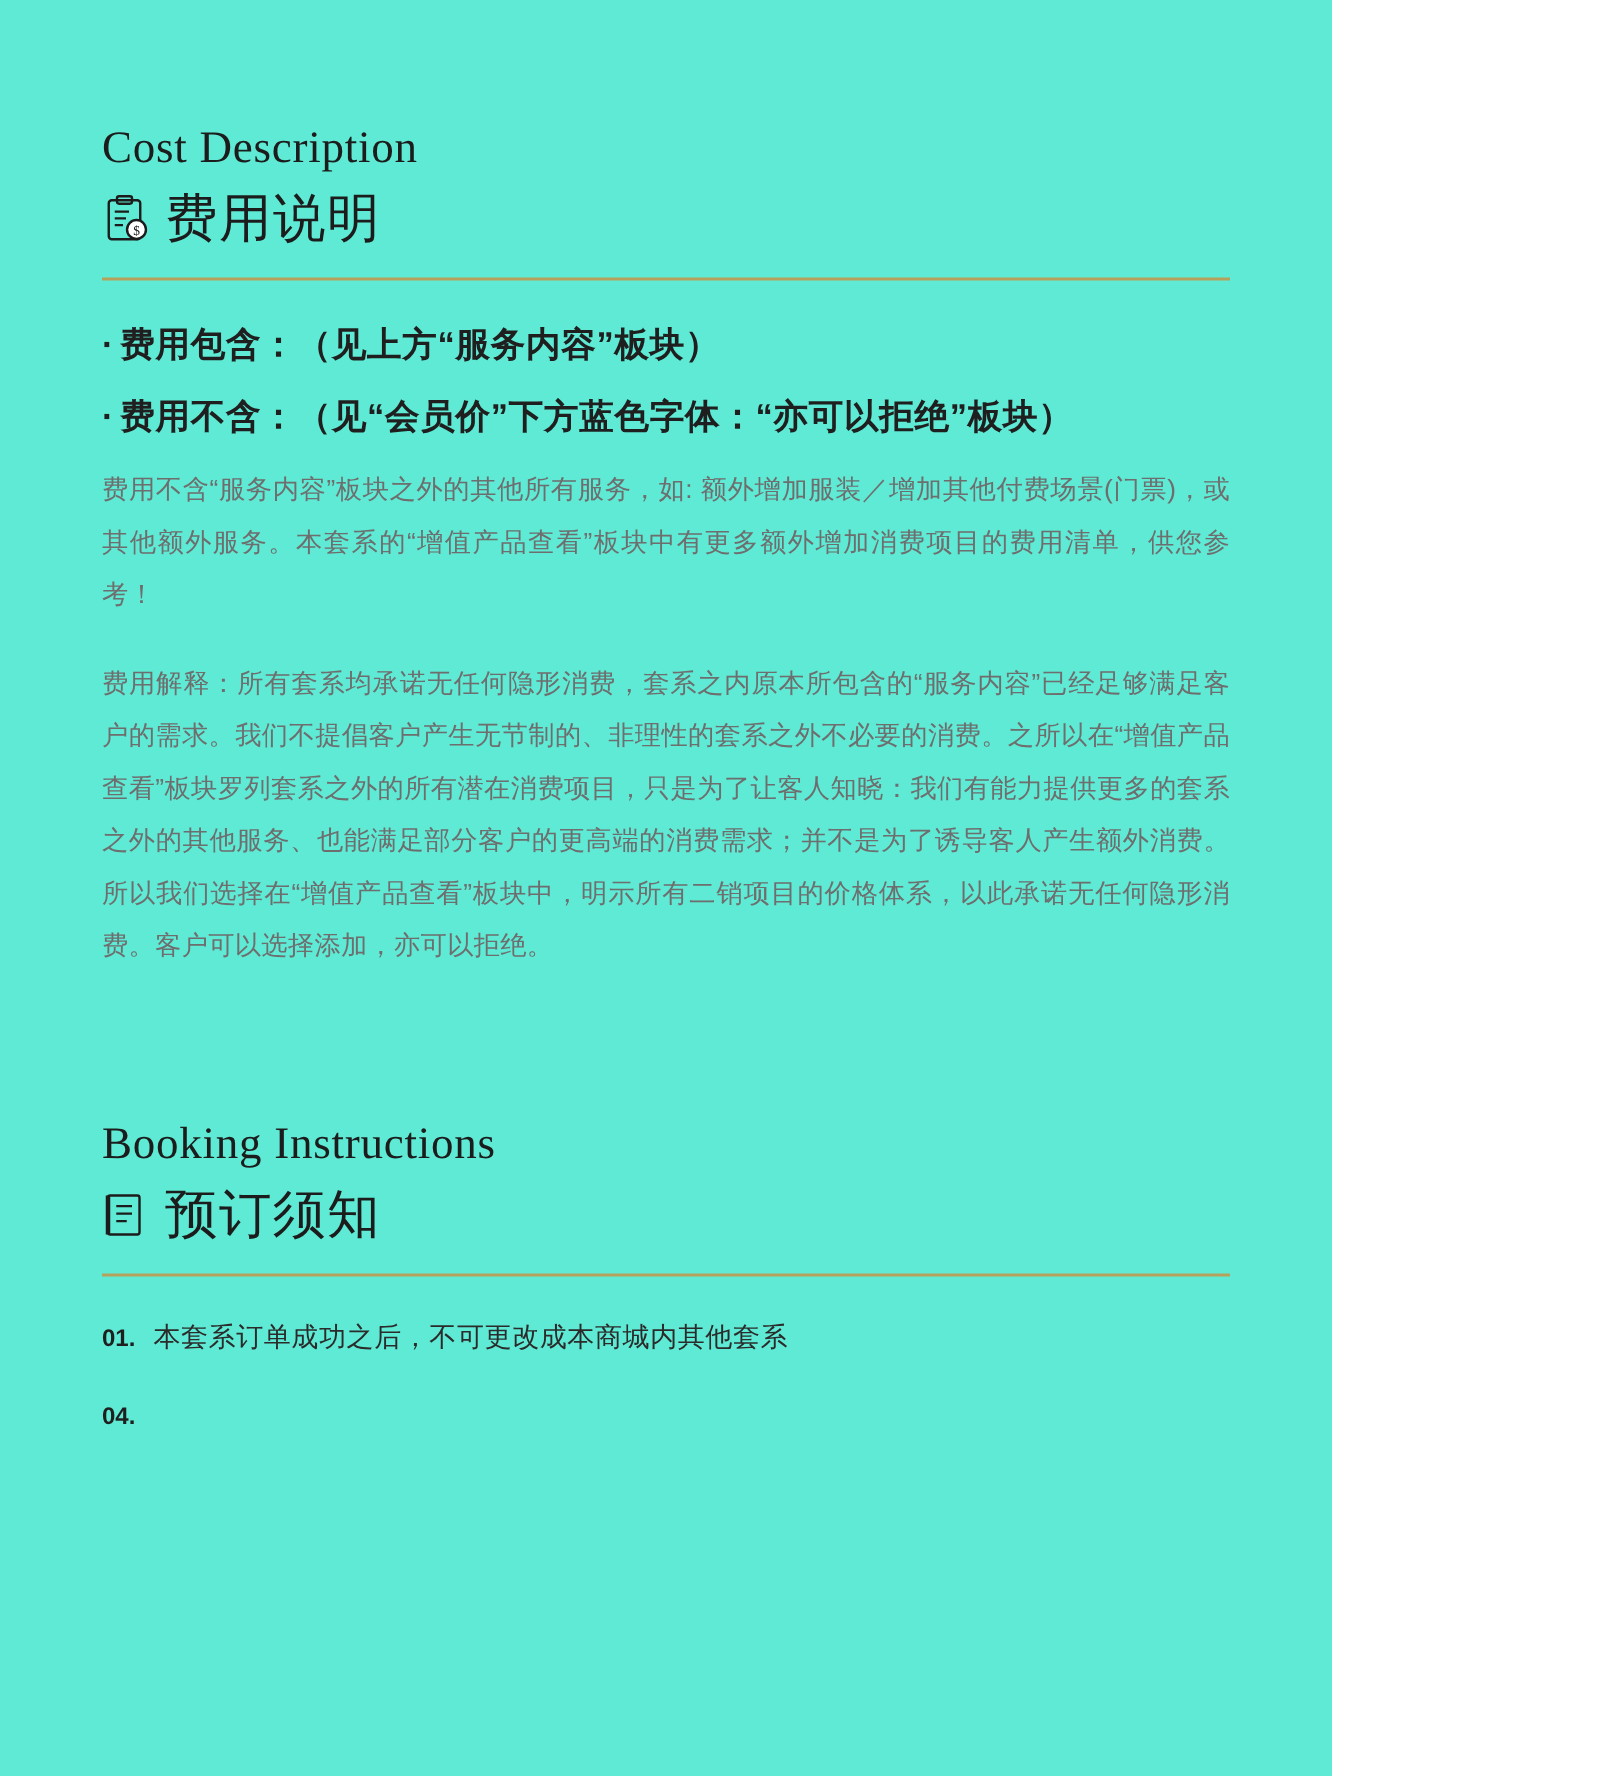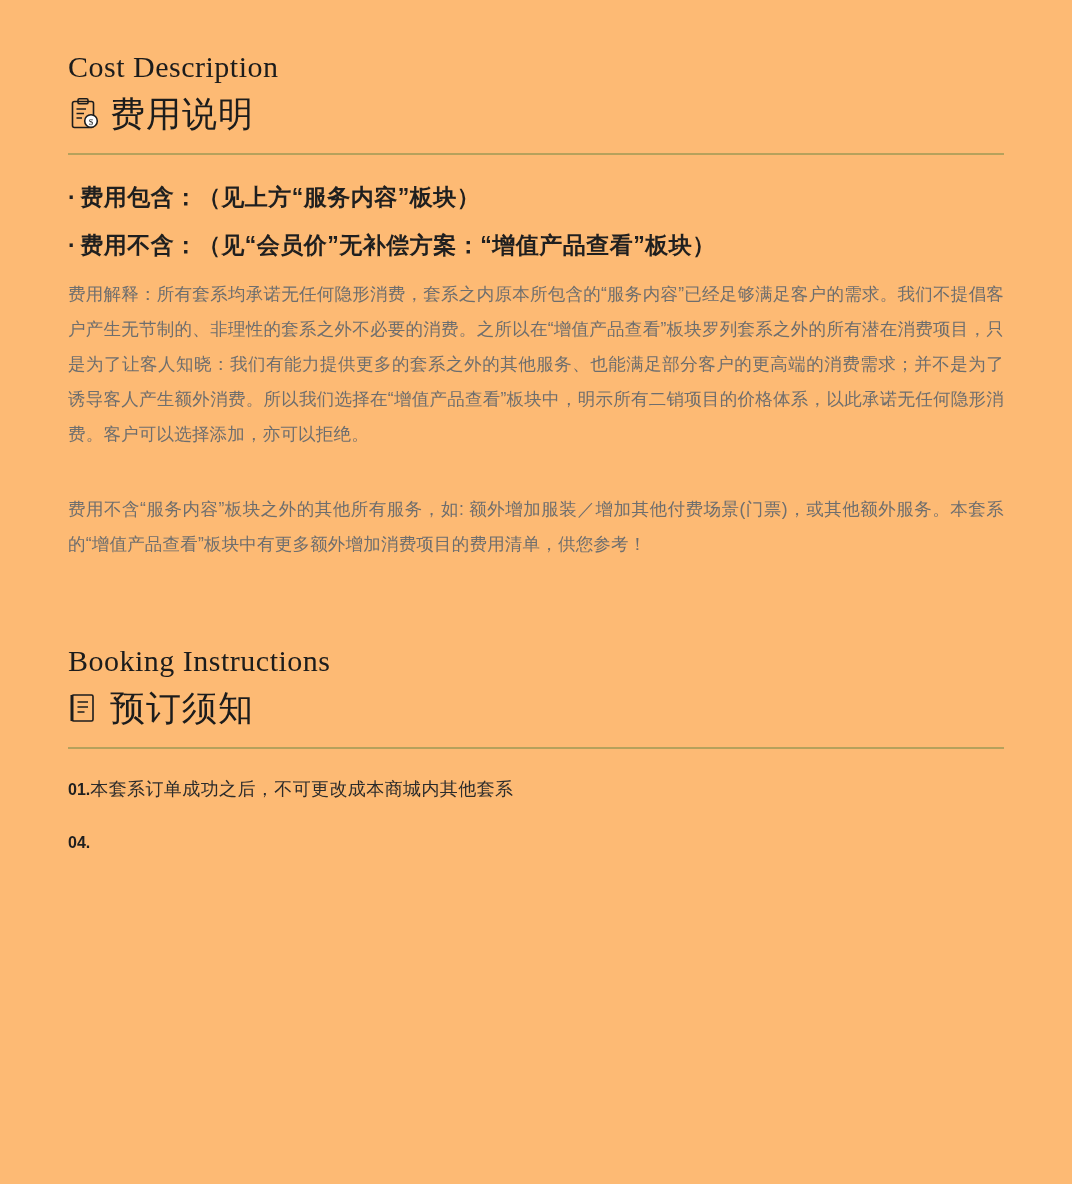--- a/index.html
+++ b/index.html
@@ -8,25 +8,25 @@
     background: #ffffff;
   }
   body {
     width: 1080px;
     min-height: 1184px;
     font-family: "Liberation Sans", sans-serif;
     color: #2b2b2b;
     -webkit-font-smoothing: antialiased;
   }
   .page {
-    width: 1072px;
+    width: 888px;
     min-height: 1184px;
     box-sizing: border-box;
-    padding: 50px 68px 0 68px;
-    background: #fdba74;
+    padding: 82px 68px 0 68px;
+    background: #5eead4;
   }
 
   
   .section { margin-bottom: 4px; }
 
   .sec-en {
     font-family: "Liberation Serif", serif;
     font-size: 30px;
     letter-spacing: 0.5px;
     color: #1c1c1c;
@@ -96,21 +96,21 @@
     display: flex;
     align-items: baseline;
     font-size: 18px;
     color: #2b2b2b;
     margin: 0 0 26px 0;
     line-height: 1.6;
   }
   .num-idx {
     font-weight: bold;
     font-size: 16px;
-    margin-right: 0;
+    margin-right: 12px;
     color: #1f1f1f;
     flex: 0 0 auto;
   }
   .num-txt {
     letter-spacing: 0.4px;
   }
 
   .spacer-lg { height: 58px; }
 </style>
 </head>
@@ -137,25 +137,25 @@
       <span class="sec-cn">费用说明</span>
     </div>
 
     <div class="rule"></div>
 
     <p class="bullet-line">
       <span class="bullet-dot">·</span><span>费用包含：（见上方“服务内容”板块）</span>
     </p>
 
     <p class="bullet-line">
-      <span class="bullet-dot">·</span><span>费用不含：（见“会员价”无补偿方案：“增值产品查看”板块）</span>
+      <span class="bullet-dot">·</span><span>费用不含：（见“会员价”下方蓝色字体：“亦可以拒绝”板块）</span>
     </p>
+    <p class="para tight">费用不含“服务内容”板块之外的其他所有服务，如: 额外增加服装／增加其他付费场景(门票)，或其他额外服务。本套系的“增值产品查看”板块中有更多额外增加消费项目的费用清单，供您参考！</p>
+
     <p class="para last">费用解释：所有套系均承诺无任何隐形消费，套系之内原本所包含的“服务内容”已经足够满足客户的需求。我们不提倡客户产生无节制的、非理性的套系之外不必要的消费。之所以在“增值产品查看”板块罗列套系之外的所有潜在消费项目，只是为了让客人知晓：我们有能力提供更多的套系之外的其他服务、也能满足部分客户的更高端的消费需求；并不是为了诱导客人产生额外消费。所以我们选择在“增值产品查看”板块中，明示所有二销项目的价格体系，以此承诺无任何隐形消费。客户可以选择添加，亦可以拒绝。</p>
-
-    <p class="para tight">费用不含“服务内容”板块之外的其他所有服务，如: 额外增加服装／增加其他付费场景(门票)，或其他额外服务。本套系的“增值产品查看”板块中有更多额外增加消费项目的费用清单，供您参考！</p>
   </div>
 
   <div class="spacer-lg"></div>
 
   <div class="section">
 
     <h1 class="sec-en">Booking Instructions</h1>
 
     <div class="sec-cn-row">
       <span class="icon-box">

